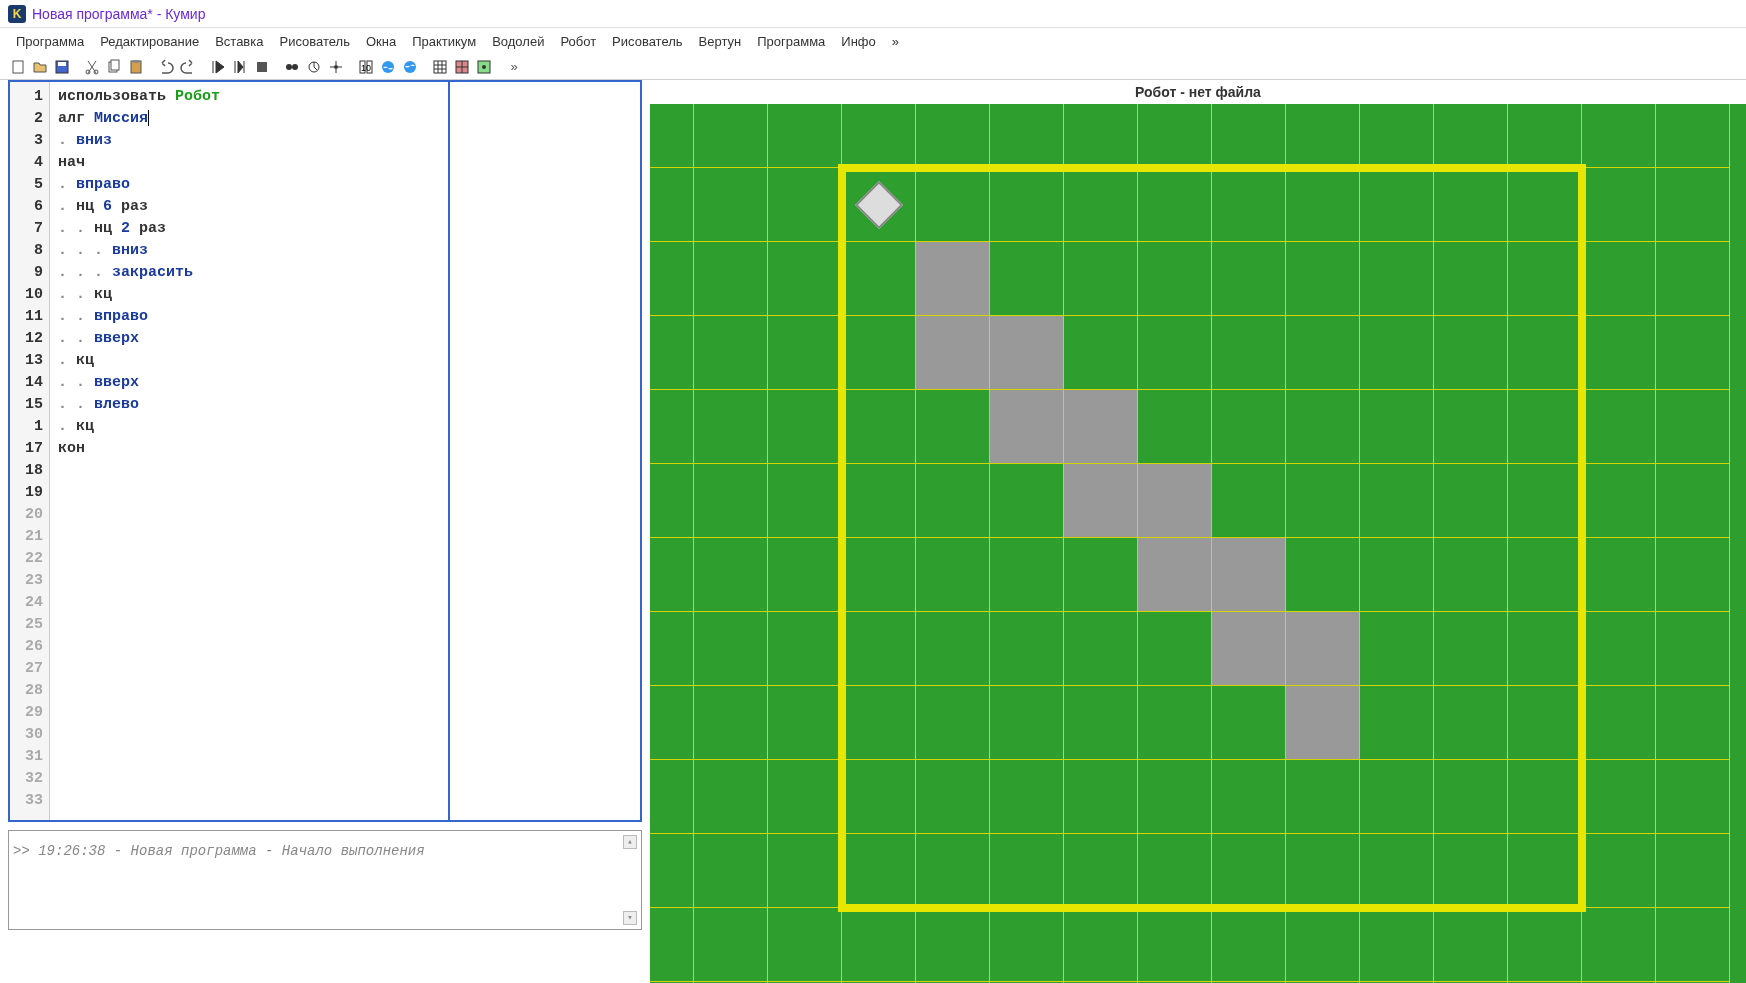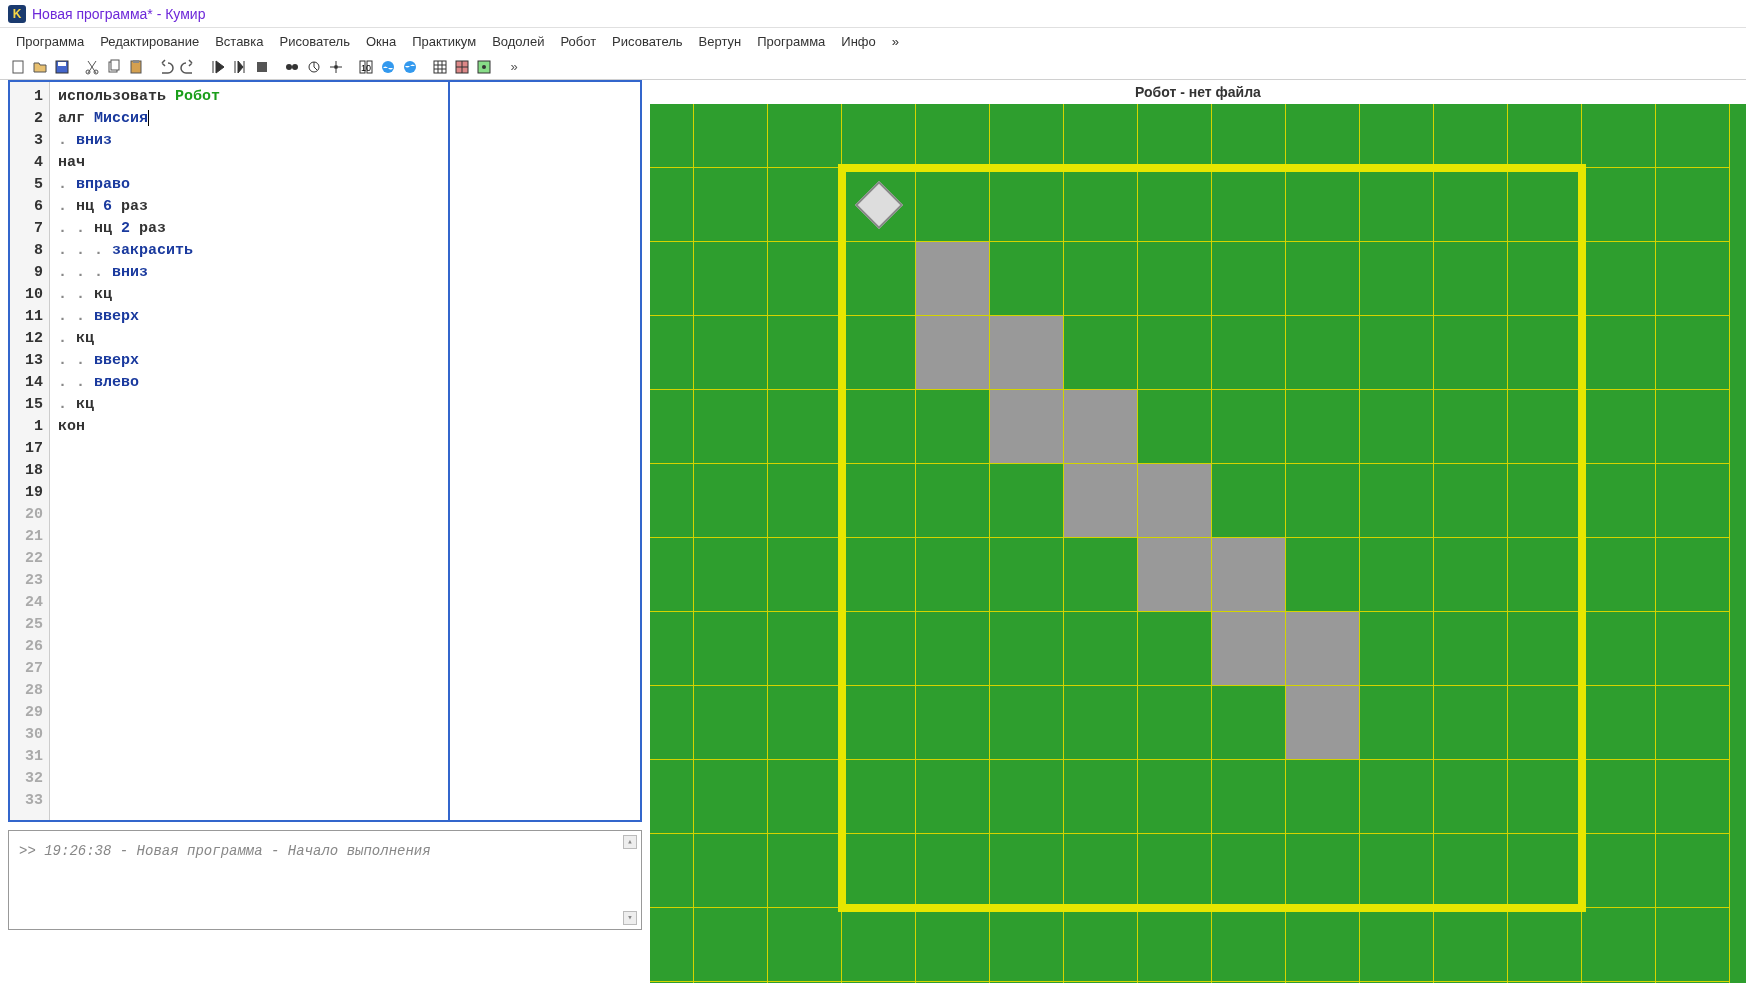--- a/index.html
+++ b/index.html
@@ -29,21 +29,21 @@
 .margin-area { flex: 1; background: #fff; }
 
 .kw { color: #333; font-weight: bold; }
 .module { color: #1a9e1a; }
 .algname { color: #1a3a9e; }
 .cmd { color: #1a3a9e; }
 .num { color: #1a3a9e; }
 .dot { color: #888; }
 .cursor { display: inline-block; width: 1px; height: 16px; background: #000; vertical-align: middle; }
 
-.console { border: 1px solid #999; margin-top: 8px; height: 100px; padding: 8px 10px; font-family: 'Courier New', monospace; font-size: 14px; color: #888; font-style: italic; position: relative; }
+.console { border: 1px solid #999; margin-top: 8px; height: 100px; padding: 8px 4px; font-family: 'Courier New', monospace; font-size: 14px; color: #888; font-style: italic; position: relative; }
 .console-line { line-height: 24px; }
 .console-scroll { position: absolute; right: 4px; top: 4px; bottom: 4px; width: 14px; }
 .scroll-up, .scroll-down { height: 14px; background: #eee; border: 1px solid #bbb; font-size: 9px; text-align: center; line-height: 12px; cursor: pointer; }
 .scroll-down { position: absolute; bottom: 0; width: 14px; }
 
 .robot-header { text-align: center; font-weight: bold; font-size: 14px; padding: 4px; color: #333; }
 .robot-field { flex: 1; background: #2e9e2e; position: relative; overflow: hidden; }
 
 .grid-cell { position: absolute; background: #2e9e2e; border-right: 1px solid #d4d400; border-bottom: 1px solid #d4d400; }
 .grid-cell.painted { background: #999; }
@@ -244,23 +244,24 @@
           <div class="gutter-line dim">33</div>
         </div>
       <div class="code-area" id="code">
           <div class="code-line"><span class="kw">использовать </span><span class="module">Робот</span></div>
           <div class="code-line"><span class="kw">алг </span><span class="algname">Миссия</span><span class="cursor"></span></div>
           <div class="code-line"><span class="dot">. </span><span class="cmd">вниз</span></div>
           <div class="code-line"><span class="kw">нач</span></div>
           <div class="code-line"><span class="dot">. </span><span class="cmd">вправо</span></div>
           <div class="code-line"><span class="dot">. </span><span class="kw">нц </span><span class="num">6</span><span class="kw"> раз</span></div>
           <div class="code-line"><span class="dot">. . </span><span class="kw">нц </span><span class="num">2</span><span class="kw"> раз</span></div>
+          <div class="code-line"><span class="dot">. . . </span><span class="cmd">вниз</span></div>
           <div class="code-line"><span class="dot">. . . </span><span class="cmd">закрасить</span></div>
-          <div class="code-line"><span class="dot">. . . </span><span class="cmd">вниз</span></div>
           <div class="code-line"><span class="dot">. . </span><span class="kw">кц</span></div>
+          <div class="code-line"><span class="dot">. . </span><span class="cmd">вправо</span></div>
           <div class="code-line"><span class="dot">. . </span><span class="cmd">вверх</span></div>
           <div class="code-line"><span class="dot">. </span><span class="kw">кц</span></div>
           <div class="code-line"><span class="dot">. . </span><span class="cmd">вверх</span></div>
           <div class="code-line"><span class="dot">. . </span><span class="cmd">влево</span></div>
           <div class="code-line"><span class="dot">. </span><span class="kw">кц</span></div>
           <div class="code-line"><span class="kw">кон</span></div>
         </div>
       <div class="margin-area"></div>
     </div>
     <div class="console" id="console">

